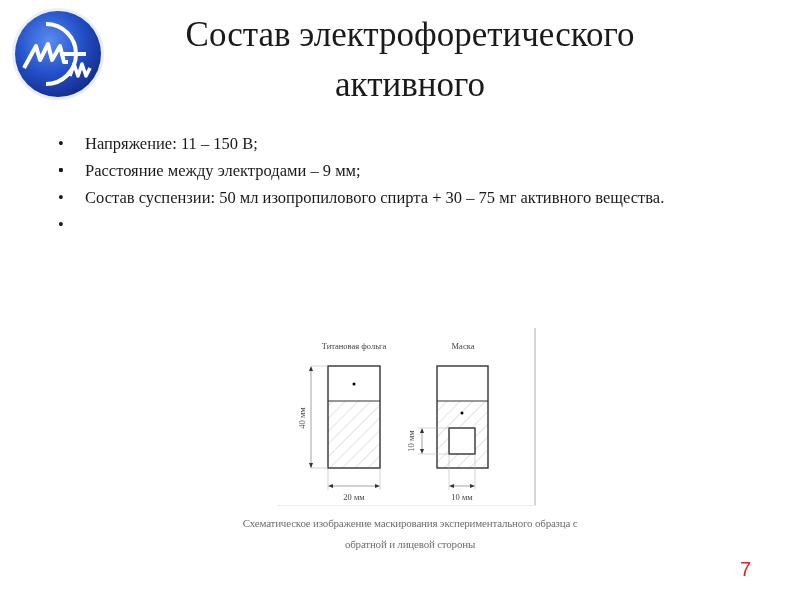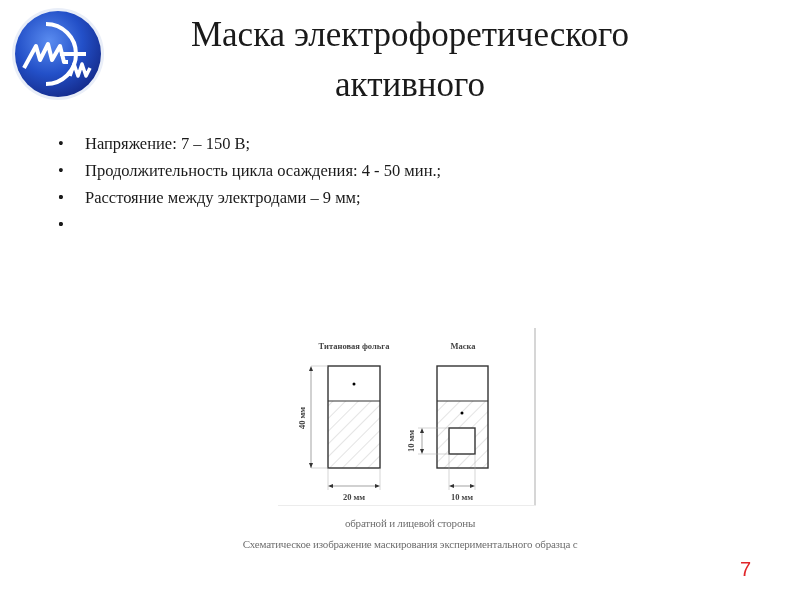--- a/index.html
+++ b/index.html
@@ -8,21 +8,21 @@
       background: #ffffff; font-family: "Liberation Serif", serif; color: #111;
     }
     .logo { position: absolute; left: 10px; top: 6px; width: 96px; height: 96px; }
     .title {
       position: absolute; left: 130px; top: 10px; width: 560px;
       text-align: center; font-size: 35px; line-height: 50px; color: #1a1a1a;
     }
     .bullets { position: absolute; left: 58px; top: 131px; width: 680px; margin: 0; padding: 0; list-style: none; }
     .bullets li { position: relative; padding-left: 27px; font-size: 16.5px; line-height: 25px; margin-bottom: 2px; color: #1a1a1a; }
     .bullets li .dot { position: absolute; left: 0; top: 0; }
-    .figure { position: absolute; left: 278px; top: 328px; width: 258px; height: 178px; font-weight: bold; }
+    .figure { position: absolute; left: 278px; top: 328px; width: 258px; height: 178px; }
     .figure-border-right { position: absolute; left: 534px; top: 328px; width: 2px; height: 178px; background: #d6d6d6; }
     .figure-border-bottom { position: absolute; left: 278px; top: 505px; width: 258px; height: 1px; background: #ececec; }
     .caption {
       position: absolute; left: 190px; top: 513px; width: 440px; text-align: center;
       font-size: 11px; line-height: 21px; color: #6e6e6e; letter-spacing: -0.2px;
     }
     .page-number {
       position: absolute; left: 740px; top: 558px; font-family: "Liberation Sans", sans-serif;
       font-size: 20px; color: #e0262a;
     }
@@ -43,30 +43,30 @@
     <circle cx="48" cy="48" r="46" fill="#e9eef8"></circle>
     <circle cx="48" cy="48" r="43" fill="url(#lg)"></circle>
     <path d="M36 18 A30 30 0 1 1 36 78" fill="none" stroke="#ffffff" stroke-width="4"></path>
     <path d="M14 62 L26 40 L30 54 L38 38 L42 54 L50 40 L54 56 L58 56" fill="none" stroke="#ffffff" stroke-width="4" stroke-linejoin="round"></path>
     <line x1="50" y1="48" x2="76" y2="48" stroke="#ffffff" stroke-width="4"></line>
     <path d="M60 70 L64 58 L68 70 L72 58 L76 70 L80 62" fill="none" stroke="#ffffff" stroke-width="3.5" stroke-linejoin="round"></path>
   </svg>
 </div>
 
 <div class="title">
-  <div>Маска электрофоретического</div>
+  <div>Состав электрофоретического</div>
   <div>активного</div>
 </div>
 
 <ul class="bullets">
-  <li><span class="dot">•</span><span>Напряжение: 7 – 150 В;</span></li>
-  <li><span class="dot">•</span><span>Продолжительность цикла осаждения: 4 - 50 мин.;</span></li>
+  <li><span class="dot">•</span><span>Напряжение: 11 – 150 В;</span></li>
+  <li><span class="dot">•</span></li>
   <li><span class="dot">•</span></li>
   <li><span class="dot">•</span><span>Расстояние между электродами – 9 мм;</span></li>
-  <li style="width:630px"><span class="dot">•</span></li>
+  <li style="width:630px"><span class="dot">•</span><span>Состав суспензии: 50 мл изопропилового спирта + 30 – 75 мг активного вещества.</span></li>
   <li><span class="dot">•</span></li>
 </ul>
 
 <div class="figure">
   <svg width="258" height="178" viewBox="0 0 258 178">
     <defs>
       <pattern id="hatch" patternUnits="userSpaceOnUse" width="9" height="9" patternTransform="rotate(45)">
         <line x1="0" y1="0" x2="0" y2="9" stroke="#bbbbbb" stroke-width="0.8"></line>
       </pattern>
     </defs>
@@ -115,17 +115,17 @@
       <polygon points="171,158 176,156 176,160" fill="#333"></polygon>
       <polygon points="197,158 192,156 192,160" fill="#333"></polygon>
       <text x="184" y="172" font-size="8.5" fill="#444" text-anchor="middle">10 мм</text>
     </g>
   </svg>
 </div>
 <div class="figure-border-right"></div>
 <div class="figure-border-bottom"></div>
 
 <div class="caption">
+  <div>Схематическое изображение маскирования экспериментального образца с</div>
   <div>обратной и лицевой стороны</div>
-  <div>Схематическое изображение маскирования экспериментального образца с</div>
 </div>
 
 <div class="page-number">7</div>
 
 </body></html>

